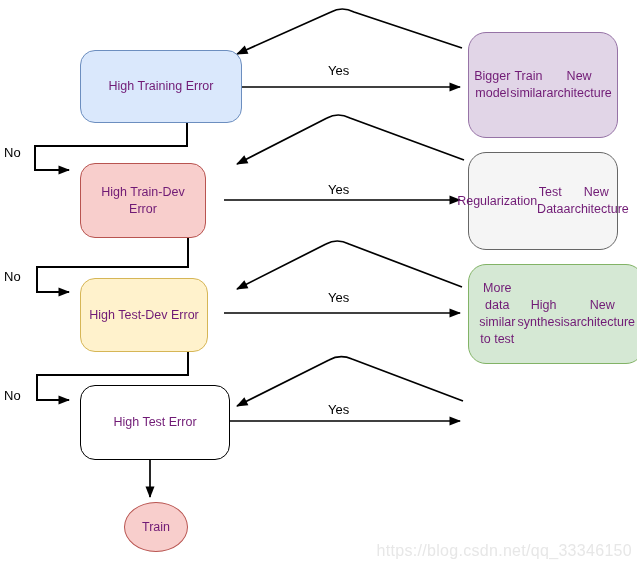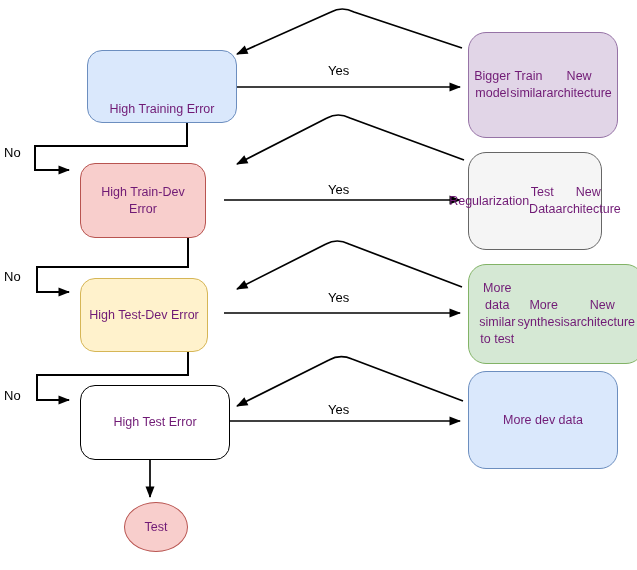--- a/index.html
+++ b/index.html
@@ -74,60 +74,56 @@
 
       <path d="M150,460 V497" marker-end="url(#arw)"></path>
 
       <path d="M462,48 L354,12 Q342,6 331,12 L237,54" marker-end="url(#arw)"></path>
       <path d="M464,160 L350,118 Q338,112 327,118 L237,164" marker-end="url(#arw)"></path>
       <path d="M462,287 L349,244 Q337,238 326,244 L237,289" marker-end="url(#arw)"></path>
       <path d="M463,401 L352,359 Q340,354 329,360 L237,406" marker-end="url(#arw)"></path>
     </g>
   </svg>
 
-  <div class="node node-left" style="left: 81px; top: 50px; width: 150px; height: 73px; background: rgb(218, 232, 252); border-color: rgb(108, 142, 191); align-items: flex-end;">
+  <div class="node node-left" style="left: 74px; top: 50px; width: 162px; height: 73px; background: rgb(218, 232, 252); border-color: rgb(108, 142, 191);">
     <div>High Training Error</div>
   </div>
   <div class="node node-left" style="left: 74px; top: 163px; width: 126px; height: 75px; background: rgb(248, 206, 204); border-color: rgb(184, 84, 80);">
     <div>High Train-Dev Error</div>
   </div>
   <div class="node node-left" style="left: 74px; top: 278px; width: 128px; height: 74px; background: rgb(255, 242, 204); border-color: rgb(214, 182, 86);">
     <div>High Test-Dev Error</div>
   </div>
   <div class="node node-left" style="left: 74px; top: 385px; width: 150px; height: 75px; background: rgb(255, 255, 255); border-color: rgb(0, 0, 0); text-align: center;">
     <div>High Test Error</div>
   </div>
 
   <div class="node node-right" style="left: 462px; top: 32px; width: 150px; height: 106px; background: rgb(225, 213, 231); border-color: rgb(150, 115, 166);">
     <div>Bigger model</div>
     <div>Train similar</div>
     <div>New architecture</div>
   </div>
-  <div class="node node-right" style="left: 462px; top: 152px; width: 134px; height: 98px; background: rgb(245, 245, 245); border-color: rgb(102, 102, 102);">
+  <div class="node node-right" style="left: 462px; top: 152px; width: 150px; height: 98px; background: rgb(245, 245, 245); border-color: rgb(102, 102, 102);">
     <div>Regularization</div>
     <div>Test Data</div>
     <div>New architecture</div>
   </div>
   <div class="node node-right" style="left: 462px; top: 264px; width: 176px; height: 100px; background: rgb(213, 232, 212); border-color: rgb(130, 179, 102);">
     <div>More data similar to test</div>
-    <div>More synthesis</div>
+    <div>High synthesis</div>
     <div>New architecture</div>
-  </div>
-  <div class="node node-right" style="left: 462px; top: 371px; width: 150px; height: 98px; background: rgb(218, 232, 252); border-color: rgb(108, 142, 191);">
-    <div>More dev data</div>
-    <div></div>
-    <div></div>
   </div>
 
   <div class="node node-ellipse" style="left: 118px; top: 502px; width: 64px; height: 50px; background: rgb(248, 206, 204); border-color: rgb(184, 84, 80);">
-    <div>Test</div>
+    <div>Train</div>
   </div>
 
   <div class="edge-label" style="left:328px; top:63px;">Yes</div>
   <div class="edge-label" style="left:328px; top:182px;">Yes</div>
   <div class="edge-label" style="left:328px; top:290px;">Yes</div>
   <div class="edge-label" style="left:328px; top:402px;">Yes</div>
   <div class="edge-label" style="left:4px; top:145px;">No</div>
   <div class="edge-label" style="left:4px; top:269px;">No</div>
   <div class="edge-label" style="left:4px; top:388px;">No</div>
 
+  <div class="watermark" style="color: rgb(231, 231, 231);">https://blog.csdn.net/qq_33346150</div>
 
 </div>
 
 </body></html>

